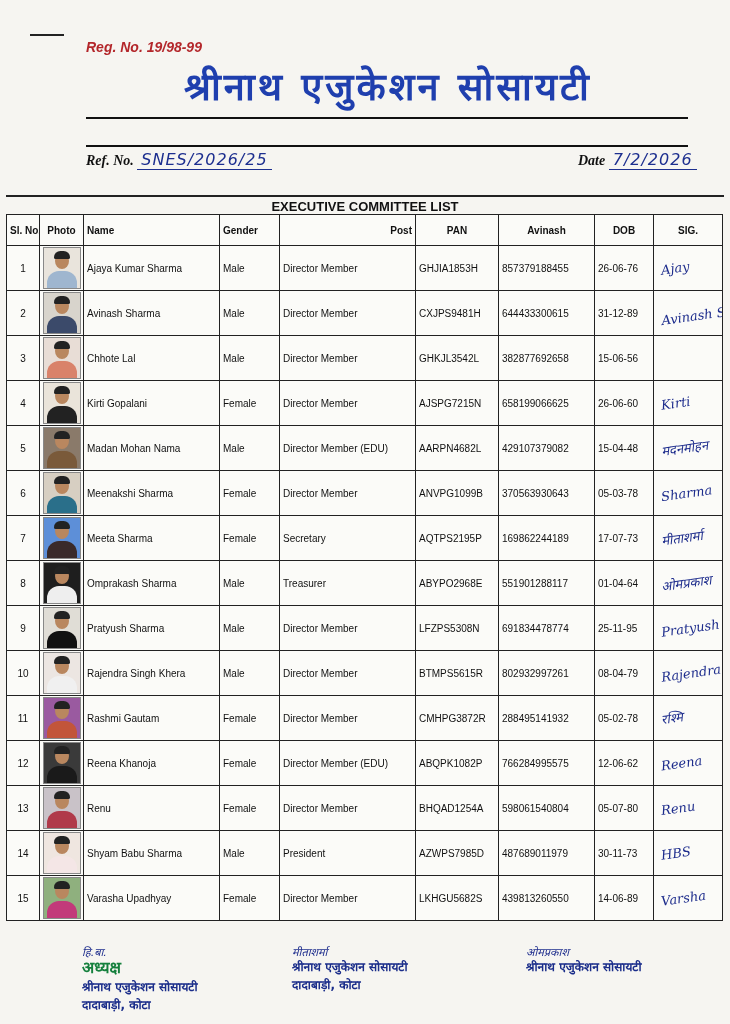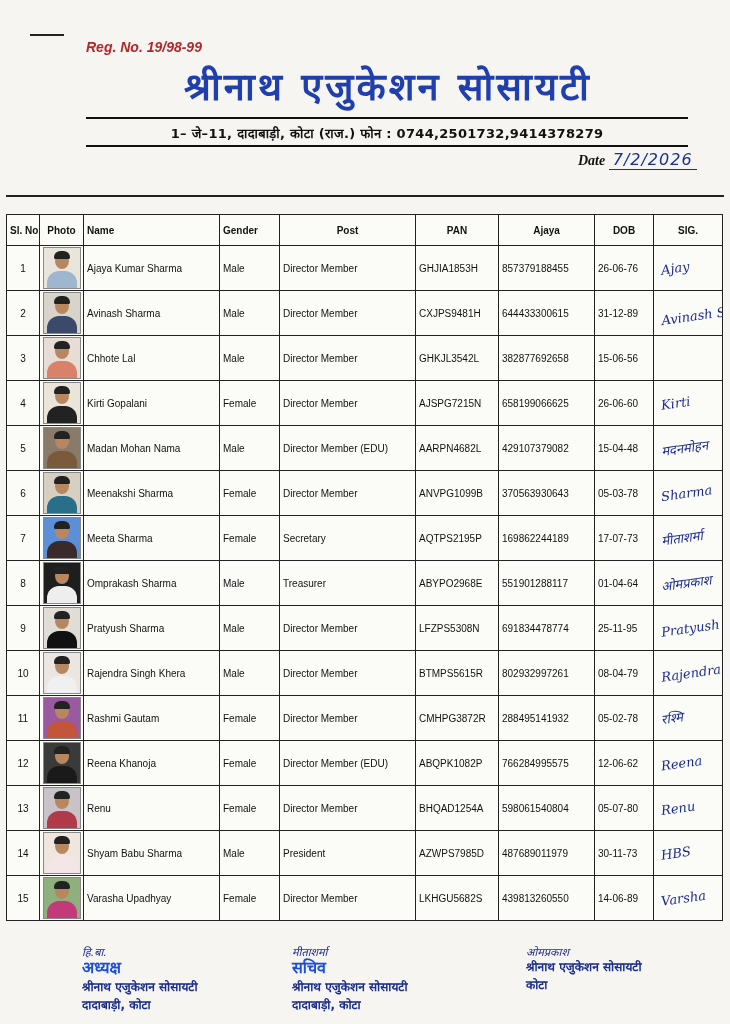--- a/index.html
+++ b/index.html
@@ -44,60 +44,64 @@
   .photo .head { position: absolute; left: 11px; top: 5px; width: 14px; height: 16px; border-radius: 50%; background: #b9875f; }
   .photo .hair { position: absolute; left: 10px; top: 3px; width: 16px; height: 8px; border-radius: 8px 8px 2px 2px; background: #222; }
   .photo .body { position: absolute; left: 3px; top: 23px; width: 30px; height: 20px; border-radius: 12px 12px 0 0; }
   .sig {
     font-family: "DejaVu Serif", serif; font-style: italic; font-size: 13px; color: #1d2c8c;
     transform: rotate(-8deg); display: inline-block; padding-left: 4px;
   }
 
   .sign-block { position: absolute; top: 944px; width: 200px; text-align: left; font-family: "DejaVu Sans", sans-serif; }
   .sign-block .scrib { font-style: italic; font-size: 11px; color: #1d2c8c; height: 14px; }
-  .sign-block .role { font-weight: bold; font-size: 16px; color: #1d4ed8; line-height: 20px; }
+  .sign-block .role { font-weight: bold; font-size: 16px; color: #15803d; line-height: 20px; }
   .sign-block .line { font-size: 12px; color: #1a2d8a; line-height: 18px; font-weight: bold; }
 </style>
 </head>
 <body>
 
 <div class="page">
   <div class="corner-dash"></div>
   <div class="reg">Reg. No. 19/98-99</div>
   <div class="org-title">श्रीनाथ एजुकेशन सोसायटी</div>
   <div class="rule1"></div>
-  <div class="address">1– जे–11, दादाबाड़ी, कोटा (राज.) फोन : 0744,2501732,9414378279</div>
   <div class="rule2"></div>
+  <div class="ref">
+    <span>Ref. No.</span>
+    <span class="hand">SNES/2026/25</span>
+  </div>
   <div class="date">
     <span>Date</span>
     <span class="hand">7/2/2026</span>
   </div>
   <div class="rule3"></div>
+  <div class="list-title">EXECUTIVE COMMITTEE LIST</div>
 
   <table class="members">
     <colgroup>
       <col style="width:33px">
         <col style="width:44px">
         <col style="width:136px">
         <col style="width:60px">
       <col style="width:136px">
         <col style="width:83px">
         <col style="width:96px">
         <col style="width:59px">
         <col style="width:69px">
     </colgroup>
     <thead>
       <tr>
         <th class="c-sl">Sl. No.</th>
         <th class="c-photo">Photo</th>
         <th class="c-name">Name</th>
         <th class="c-gender">Gender</th>
-        <th class="c-post" style="text-align:center">Post</th>
+        <th class="c-post" style="text-align:right">Post</th>
         <th class="c-pan">PAN</th>
-        <th class="c-aadhar">Ajaya</th>
+        <th class="c-aadhar">Avinash</th>
         <th class="c-dob">DOB</th>
         <th class="c-sig" style="text-align:center">SIG.</th>
       </tr>
     </thead>
     <tbody id="rows">
         <tr>
           <td class="c-sl">1</td>
           <td class="c-photo">
             <div class="photo" style="background:#e9e4dc">
               <div class="body" style="background:#9fb6cf"></div>
@@ -355,22 +359,20 @@
   </table>
 
   <div class="sign-block" style="left:82px">
     <div class="scrib">हि.बा.</div>
     <div class="role">अध्यक्ष</div>
     <div class="line">श्रीनाथ एजुकेशन सोसायटी</div>
     <div class="line">दादाबाड़ी, कोटा</div>
   </div>
   <div class="sign-block" style="left:292px">
     <div class="scrib">मीताशर्मा</div>
-    <div class="role">सचिव</div>
     <div class="line">श्रीनाथ एजुकेशन सोसायटी</div>
     <div class="line">दादाबाड़ी, कोटा</div>
   </div>
   <div class="sign-block" style="left:526px">
     <div class="scrib">ओमप्रकाश</div>
     <div class="line">श्रीनाथ एजुकेशन सोसायटी</div>
-    <div class="line">कोटा</div>
   </div>
 </div>
 
 </body></html>

